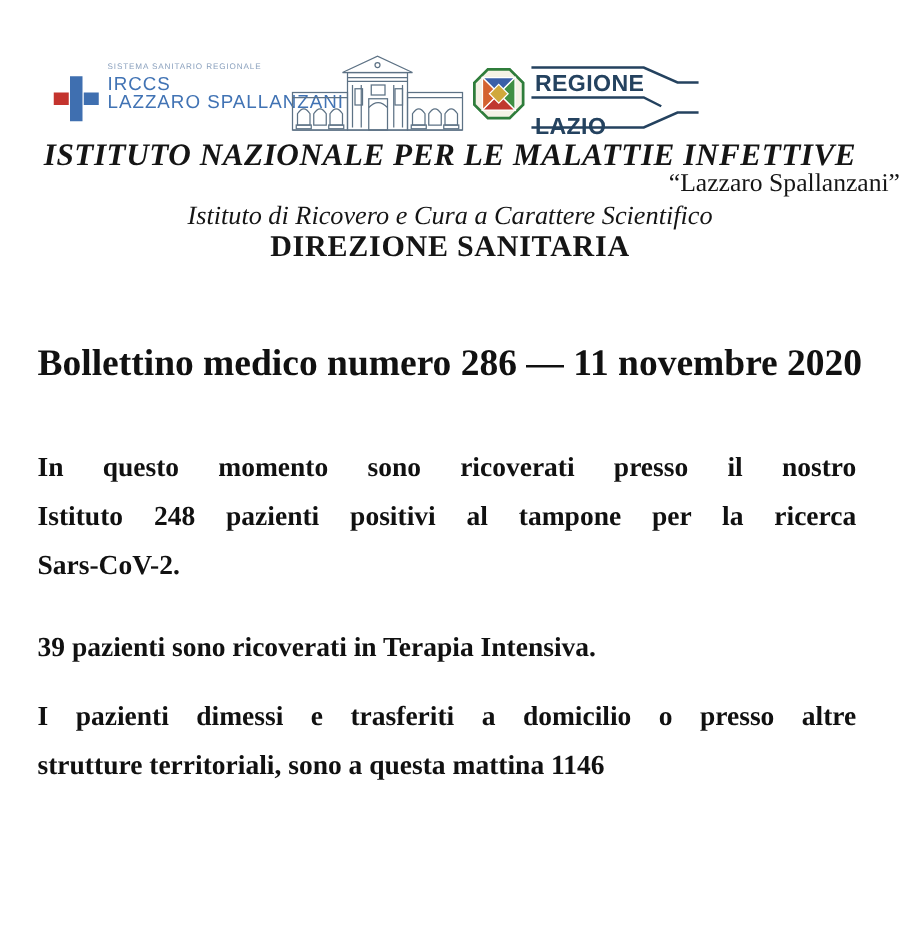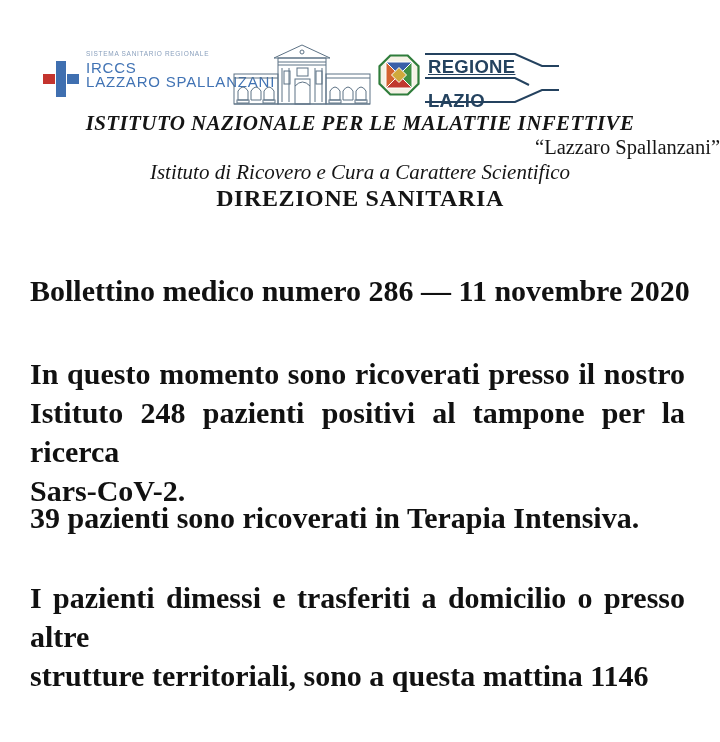--- a/index.html
+++ b/index.html
@@ -24,40 +24,40 @@
   .building-svg { left:232px; top:42px; }
   .emblem-svg   { left:378px; top:54px; }
 
   .regione-block { left:425px; top:52px; width:134px; height:52px; }
   .regione-lines { position:absolute; left:0; top:0; }
   .regione-word {
     position:absolute; left:3px; font-family:"Liberation Sans", sans-serif;
     font-weight:bold; font-size:18.5px; color:#24425f; letter-spacing:0.3px;
     line-height:20px;
   }
-  .regione-word1 { top:5px;text-decoration:underline; }
+  .regione-word1 { top:5px; }
   .regione-word2 { top:39px; }
 
   
   .lh-line { left:0; width:720px; text-align:center; white-space:nowrap; }
-  .lh1 { top:111px; font-size:21px; font-weight:bold; font-style:italic; letter-spacing:0.4px; }
+  .lh1 { top:111px; font-size:25px; font-weight:bold; font-style:italic; letter-spacing:0.4px; }
   .lh2 { top:136px; font-size:20.5px;text-align:right; }
   .lh3 { top:160px; font-size:21px; font-style:italic; }
   .lh4 { top:185px; font-size:24px; font-weight:bold; letter-spacing:0.6px; }
 
   
   .bulletin-title {
     top:272px; left:30px; width:660px; margin:0;
     font-size:30px; font-weight:bold; line-height:38px; color:#111;
   }
   .par {
     left:30px; width:655px; margin:0;
-    font-size:30px; font-weight:bold; line-height:39px; color:#111;
+    font-size:22px; font-weight:bold; line-height:39px; color:#111;
   }
-  .p1 { top:354px; } .p2 { top:498px; } .p3 { top:578px; }
+  .p1 { top:354px; } .p2 { top:498px; } .p3 { top:553px; }
   .line { display:block; }
   .fill { text-align:justify; text-align-last:justify; }
 </style>
 </head>
 <body>
 
 <div class="page">
 
   <div>
 

